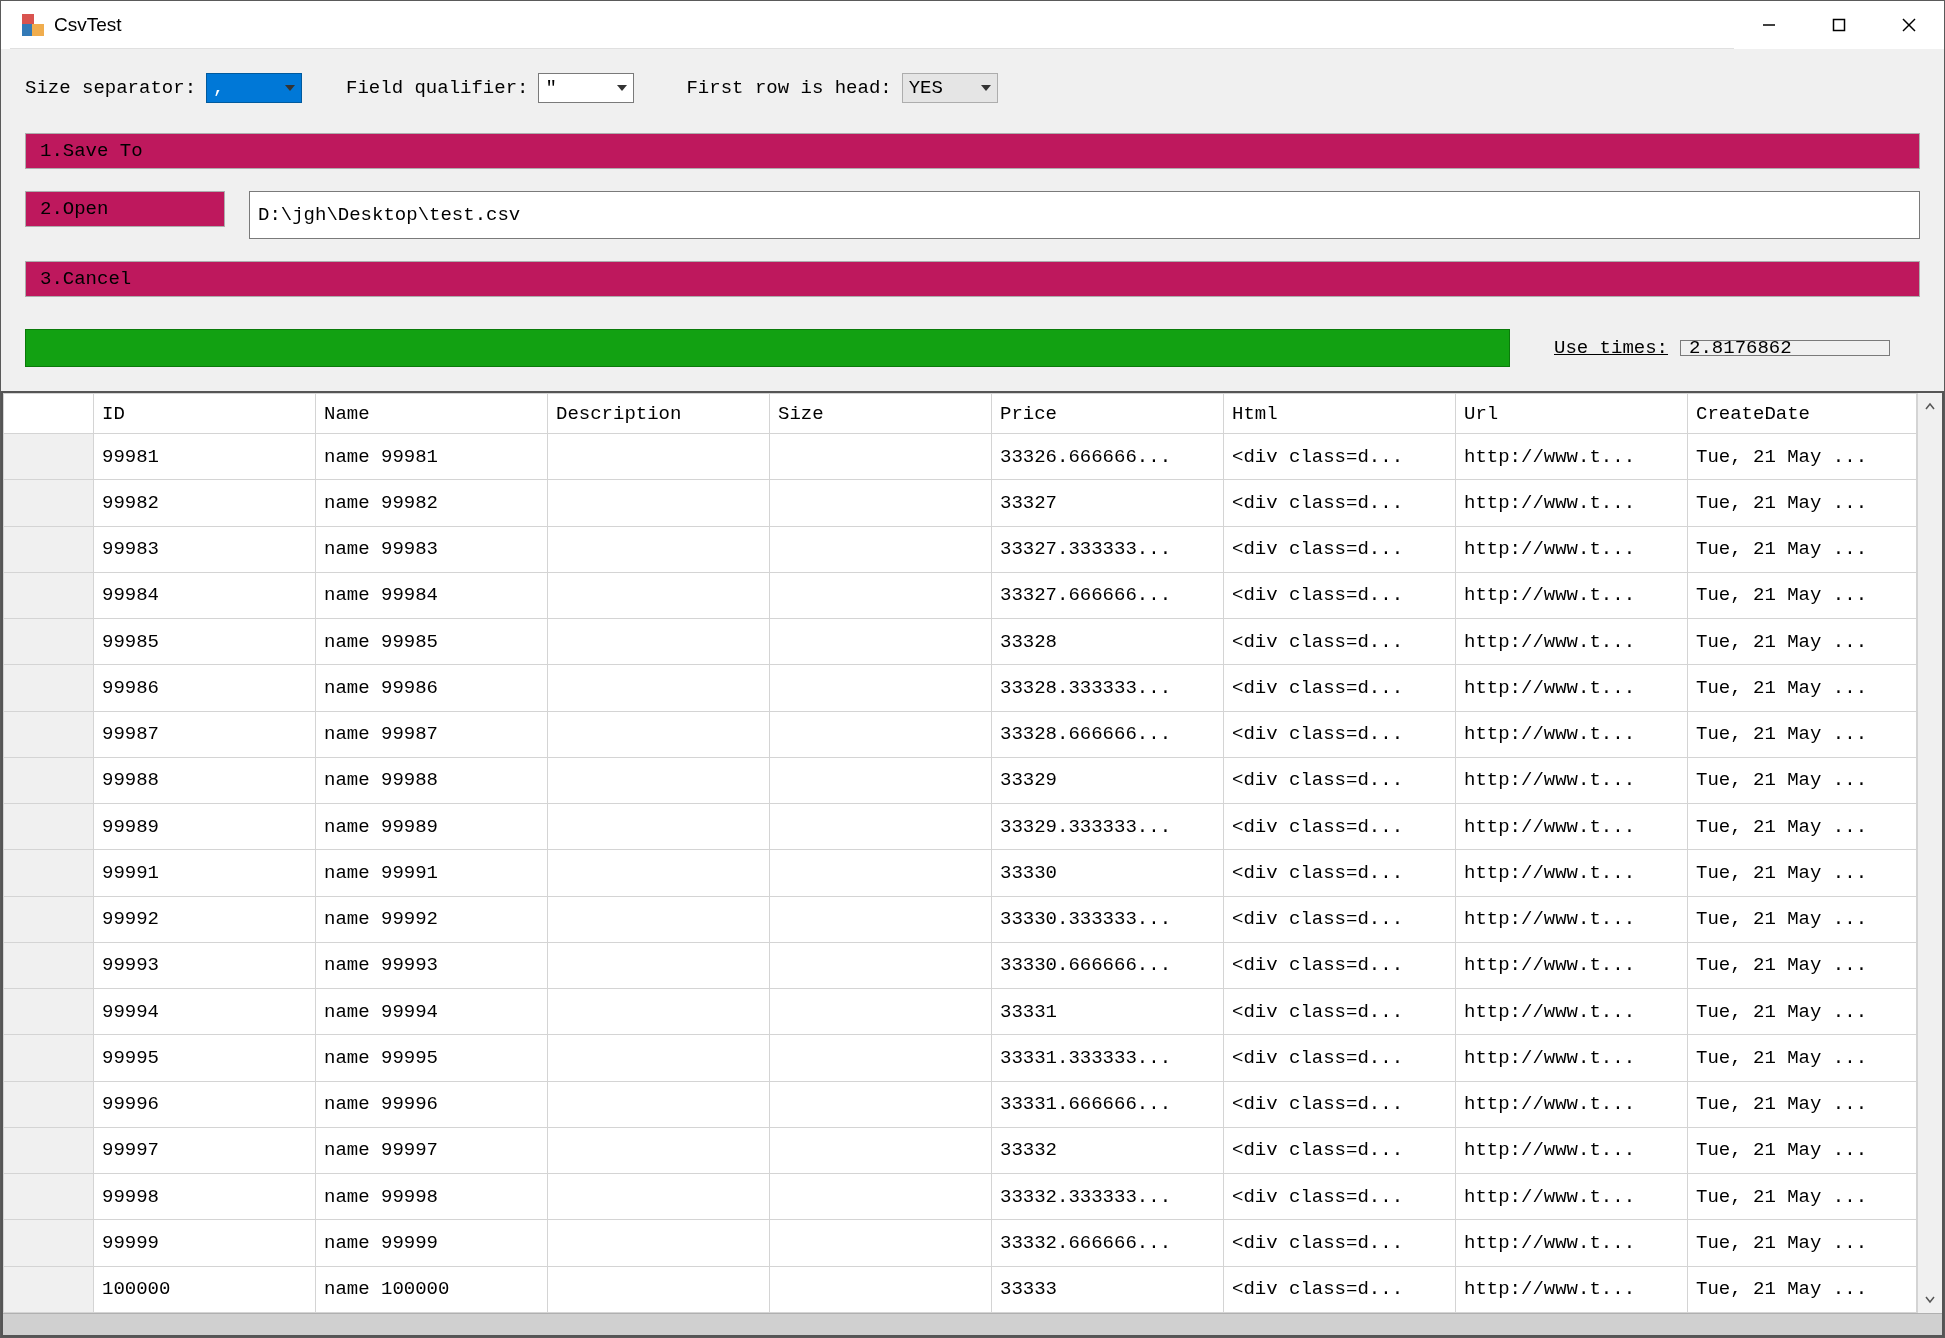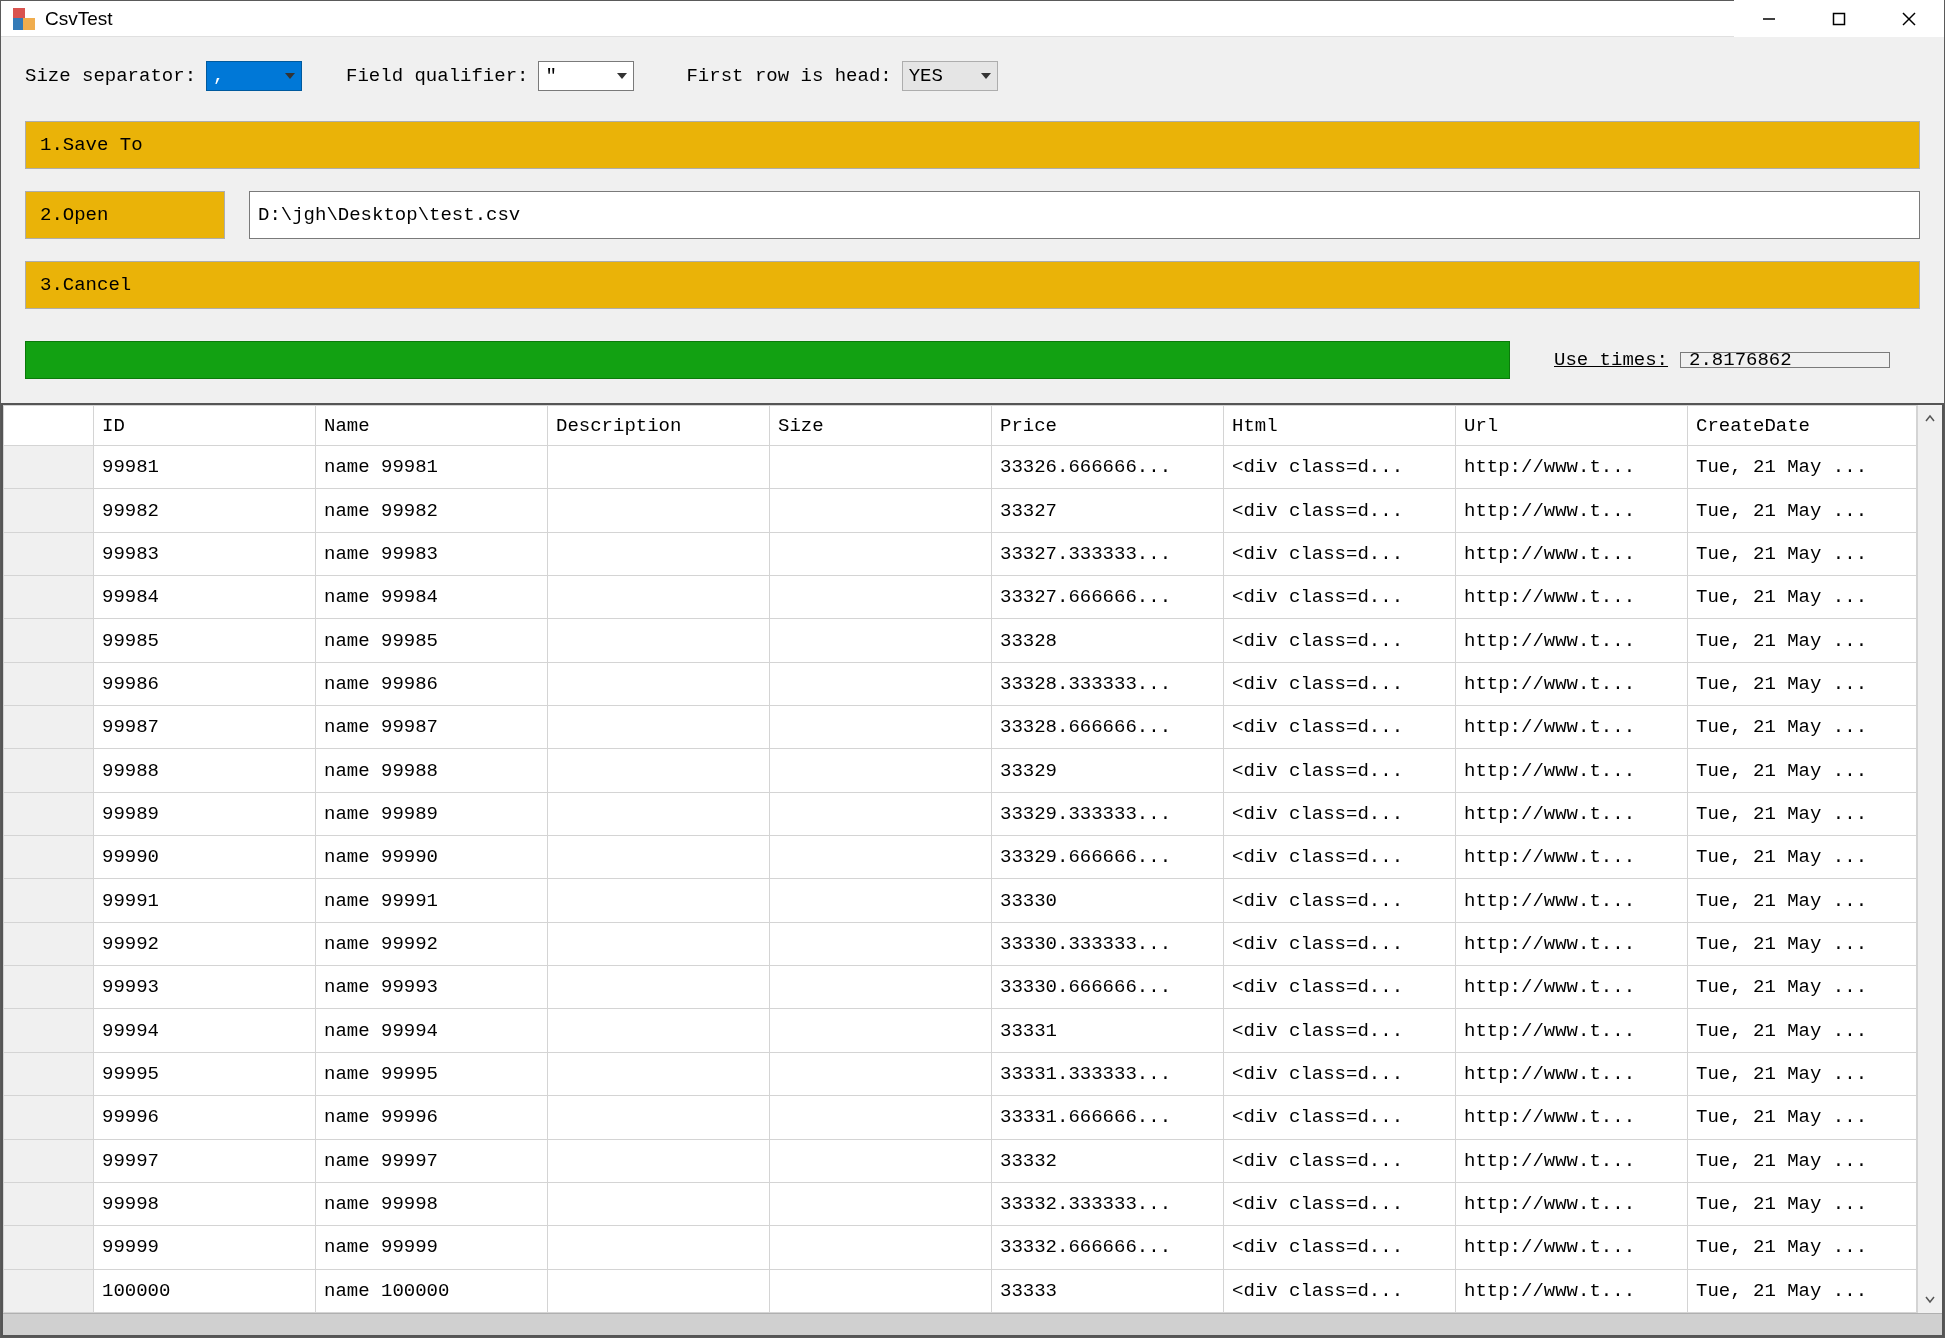--- a/index.html
+++ b/index.html
@@ -13,25 +13,26 @@
   .window {
     width: 1945px;
     height: 1338px;
     border: 1px solid #5a5a5a;
     display: flex;
     flex-direction: column;
     background: #fff;
   }
   
   .titlebar {
-    height: 36px;
+    height: 48px;
     display: flex;
     align-items: center;
     background: #fff;
     border-bottom: 1px solid #e0e0e0;
+    margin-left: 9px;
   }
   .titlebar .icon {
     width: 22px; height: 22px;
     margin: 0 10px 0 12px;
     position: relative;
   }
   .titlebar .icon .sq {
     position: absolute; width: 12px; height: 12px;
   }
   .titlebar .icon .sq.r { background:#d9534f; left:0; top:0; }
@@ -84,23 +85,23 @@
     border-right:5px solid transparent;
     border-top:6px solid #333;
   }
   .combo.sel {
     background:#0078d7; color:#fff; border-color:#005a9e;
   }
   .combo.sel .arrow { border-top-color:#333; }
   .combo.gray { background:#e5e5e5; border-color:#adadad; }
 
   .btn {
-    height: 48px;
+    height: 36px;
     min-width: 200px;
-    background:#eab308;
+    background:#be185d;
     border:1px solid #adadad;
     display:flex; align-items:center;
     padding: 17px 14px;
     font-family: inherit; font-size: inherit;
     margin-bottom: 22px;
   }
   .openrow { display:flex; align-items:flex-start; margin-bottom: 22px; }
   .openrow .btn { margin-bottom:0; margin-right: 24px; }
   .pathbox {
     flex:1; height: 48px;
@@ -385,31 +386,20 @@
               <td>name 99989</td>
               <td></td>
               <td></td>
               <td>33329.333333...</td>
               <td>&lt;div class=d...</td>
               <td>http://www.t...</td>
               <td>Tue, 21 May ...</td>
             </tr>
             <tr>
               <td class="rowhdr"></td>
-              <td>99990</td>
-              <td>name 99990</td>
-              <td></td>
-              <td></td>
-              <td>33329.666666...</td>
-              <td>&lt;div class=d...</td>
-              <td>http://www.t...</td>
-              <td>Tue, 21 May ...</td>
-            </tr>
-            <tr>
-              <td class="rowhdr"></td>
               <td>99991</td>
               <td>name 99991</td>
               <td></td>
               <td></td>
               <td>33330</td>
               <td>&lt;div class=d...</td>
               <td>http://www.t...</td>
               <td>Tue, 21 May ...</td>
             </tr>
             <tr>

